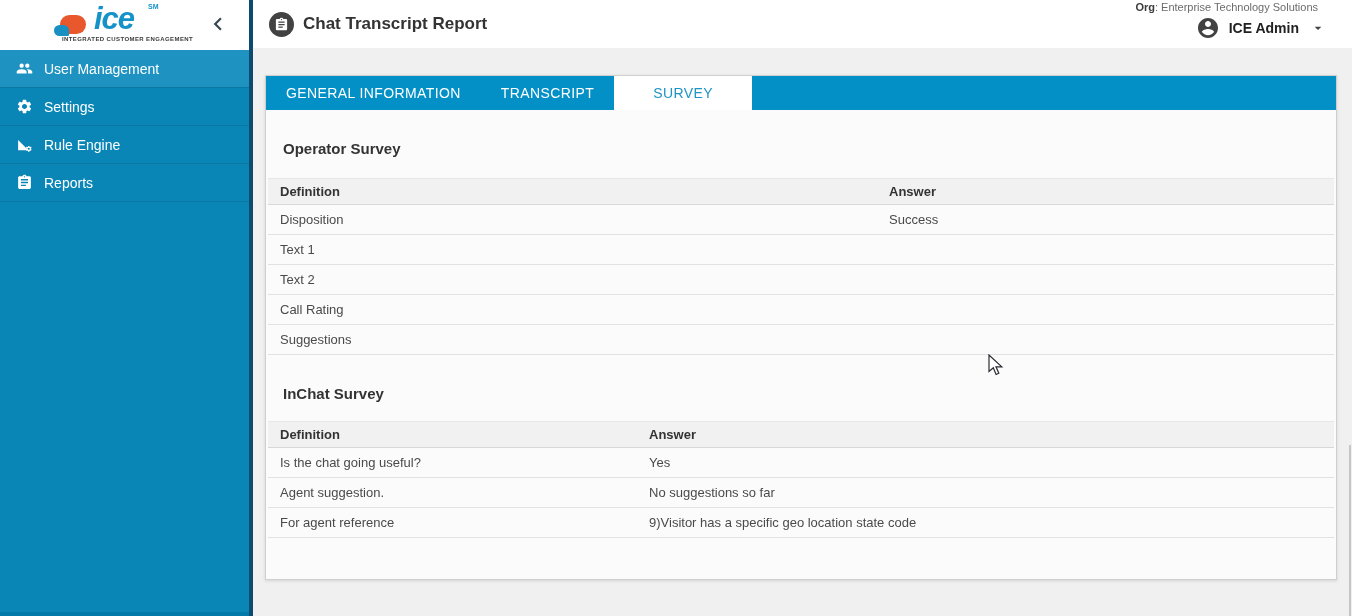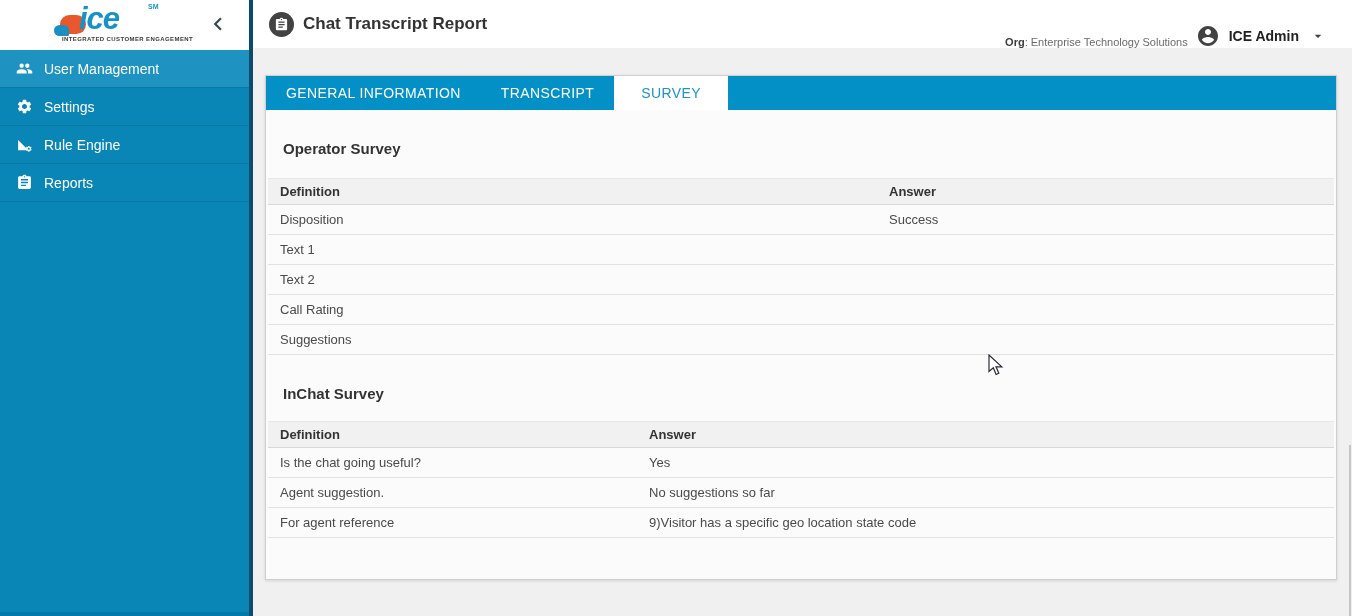--- a/index.html
+++ b/index.html
@@ -7,48 +7,48 @@
   body { font-family:"Liberation Sans","DejaVu Sans",sans-serif; }
   .app { position:relative; width:1352px; height:616px; background:#fff; overflow:hidden; }
 
   
   .sidebar { position:absolute; left:0; top:0; width:253px; height:616px; border-right:4px solid #0c4a70; background:#0a86b6; }
   .logo-strip { height:50px; background:#fff; position:relative; }
   .logo { position:absolute; left:56px; top:3px; width:150px; }
   .logo-bubbles { position:absolute; left:-2px; top:12px; width:32px; height:28px; }
   .bubble-orange { position:absolute; left:6px; top:0; width:26px; height:19px; background:#e8582c; border-radius:12px 12px 12px 2px; }
   .bubble-blue { position:absolute; left:0; top:10px; width:15px; height:11px; background:#1a8fc1; border-radius:8px 8px 2px 8px; }
-  .logo-word { position:absolute; left:23px; top:-2px; font-size:31px; font-weight:bold; letter-spacing:-1px; color:#1593c9; font-style:italic; }
+  .logo-word { position:absolute; left:38px; top:-2px; font-size:31px; font-weight:bold; letter-spacing:-1px; color:#1593c9; font-style:italic; }
   .logo-sm { position:absolute; left:92px; top:0; font-size:7px; font-weight:bold; color:#1593c9; }
   .logo-tagline { position:absolute; left:6px; top:33px; width:130px; font-size:6px; font-weight:bold; letter-spacing:.4px; color:#3a3a3a; white-space:nowrap; }
   .collapse-btn { position:absolute; right:18px; top:11px; width:26px; height:26px; cursor:pointer; }
   .nav { position:relative; }
   .nav-item { height:38px; border-bottom:1px solid #0b77a3; display:flex; align-items:center; padding-left:16px; color:#fff; cursor:pointer; }
   .nav-item.first { background:#1e93c1; }
   .nav-item .nicon { width:17px; height:17px; margin-right:11px; display:inline-flex; }
   .nav-item .nlabel { font-size:14px; font-weight:500; }
   .sidebar-bottom-strip { position:absolute; bottom:0; left:0; width:249px; height:4px; background:#0279a8; }
 
   
   .main { position:absolute; left:253px; top:0; width:1099px; height:616px; background:#f0f0f0; }
   .topbar { height:48px; background:#fff; position:relative; display:flex; align-items:center; padding-left:16px; }
   .title-circle { width:25px; height:25px; border-radius:50%; background:#424242; display:flex; align-items:center; justify-content:center; margin-right:9px; }
   .page-title { font-size:17px; font-weight:bold; color:#333; }
-  .top-right { position:absolute; right:26px; top:0; height:48px; display:flex; flex-direction:row; align-items:flex-end; }
+  .top-right { position:absolute; right:26px; top:0; height:48px; display:flex; flex-direction:column; align-items:flex-end; }
   .org-line { margin-top:1px; margin-right:8px; font-size:11px; color:#6b6b6b; }
   .org-line b { color:#3c3c3c; }
   .user-row { margin-top:3px; display:flex; align-items:center; cursor:pointer; }
   .user-name { font-size:14px; font-weight:bold; color:#212121; margin-left:9px; }
   .user-caret { margin-left:11px; display:inline-flex; }
 
   
   .card { position:absolute; left:12px; top:75px; width:1072px; height:505px; background:#fbfbfb; border:1px solid #cfcfcf; box-shadow:0 1px 3px rgba(0,0,0,.12); }
   .tabbar { height:34px; background:#0390c6; display:flex; }
   .tab { line-height:34px; padding:0 20px; font-size:14px; font-weight:normal; letter-spacing:.4px; color:#fff; cursor:pointer; white-space:nowrap; }
-  .tab.active { background:#fff; color:#1d94c4; padding:0 27px; }
+  .tab.active { background:#fff; color:#1d94c4; padding:0 39px; }
   .card-body { padding:0 2px; }
   .section-title { font-size:15px; font-weight:bold; color:#333; margin:30px 0 21px 15px; }
   .section-title.second { margin-bottom:19px; }
 
   
   .stable { width:100%; }
   .trow { display:flex; align-items:center; height:30px; border-bottom:1px solid #e2e2e2; font-size:13px; color:#4a4a4a; }
   .trow.thead { height:27px; background:#f1f1f1; font-weight:bold; color:#333; border-top:1px solid #e7e7e7; border-bottom:1px solid #d8d8d8; }
   .cell { padding-left:12px; white-space:nowrap; overflow:hidden; }
   .op .c1 { width:609px; flex:none; }

